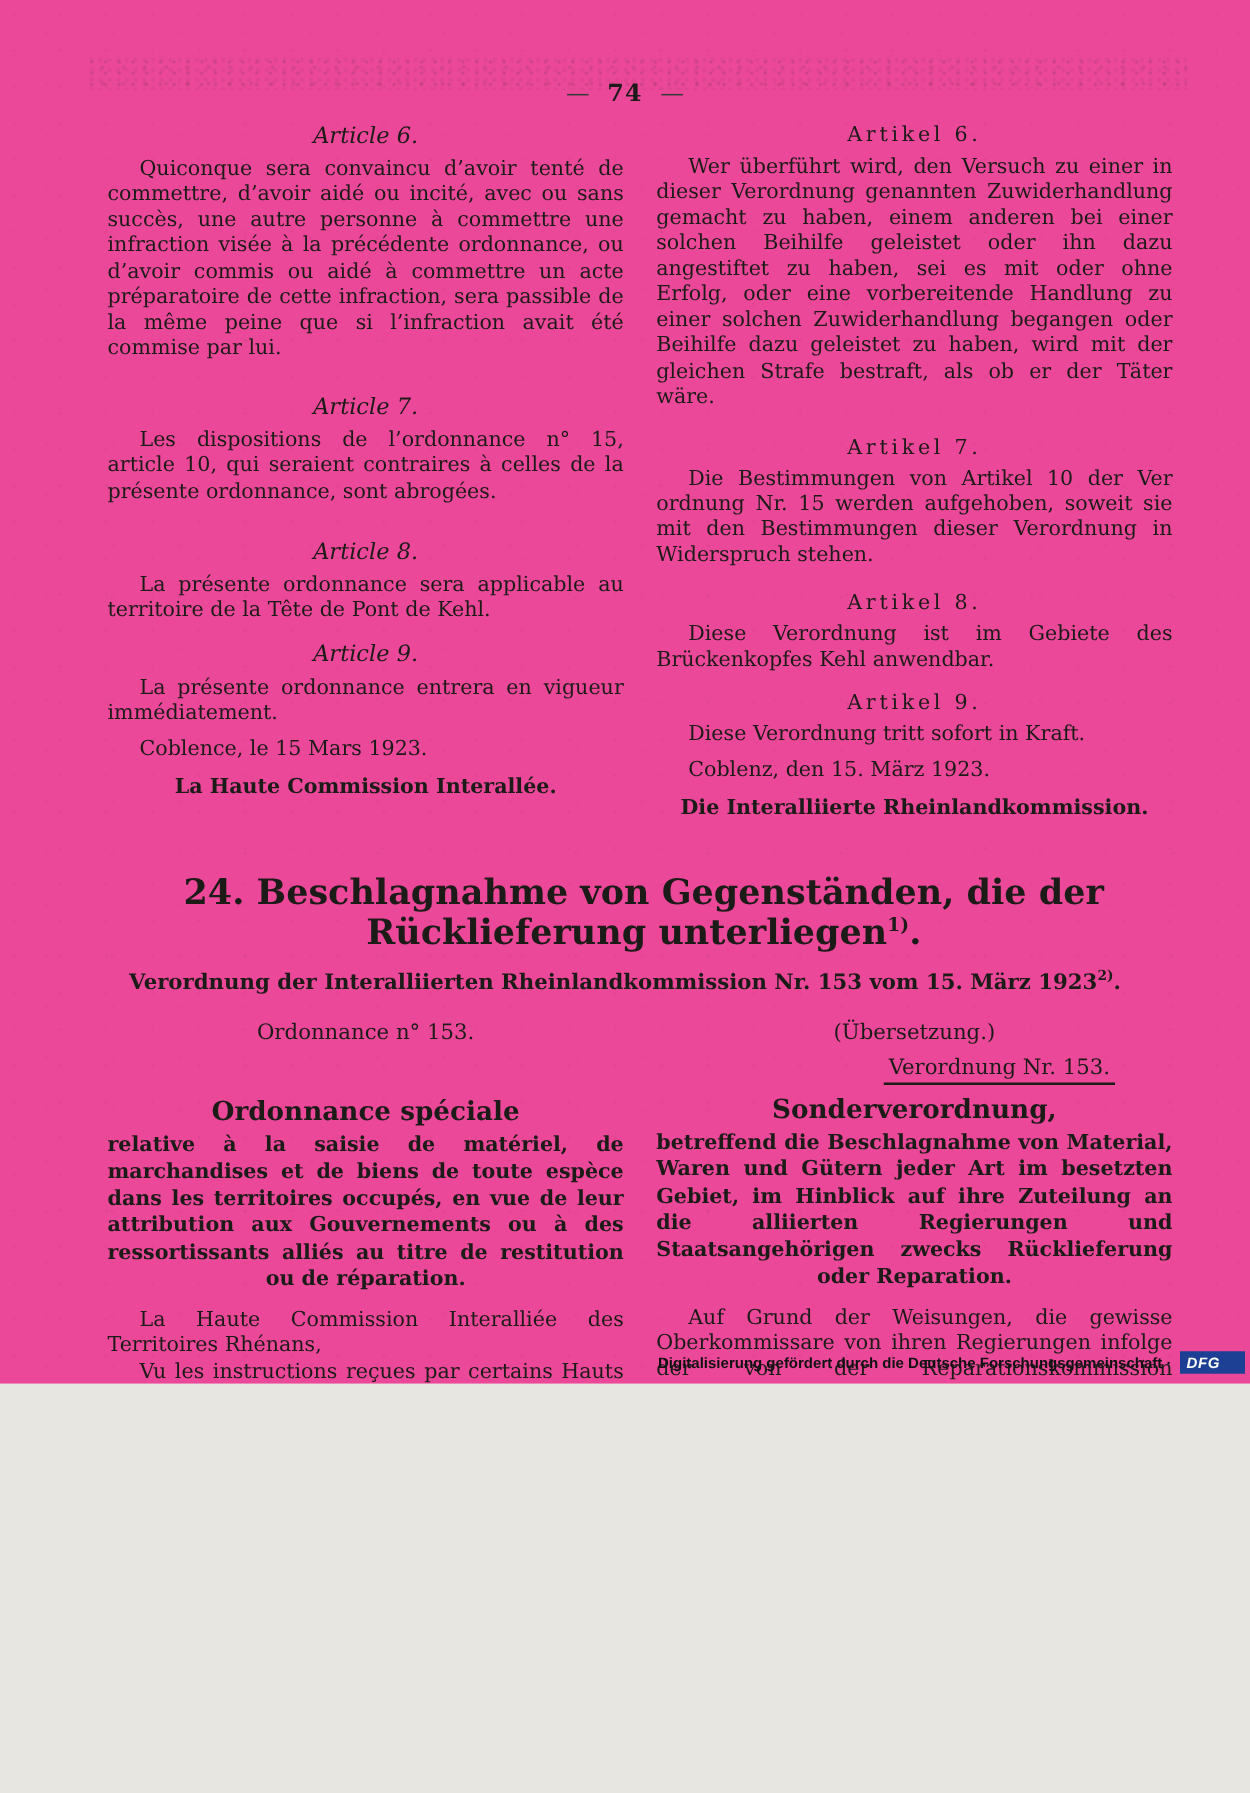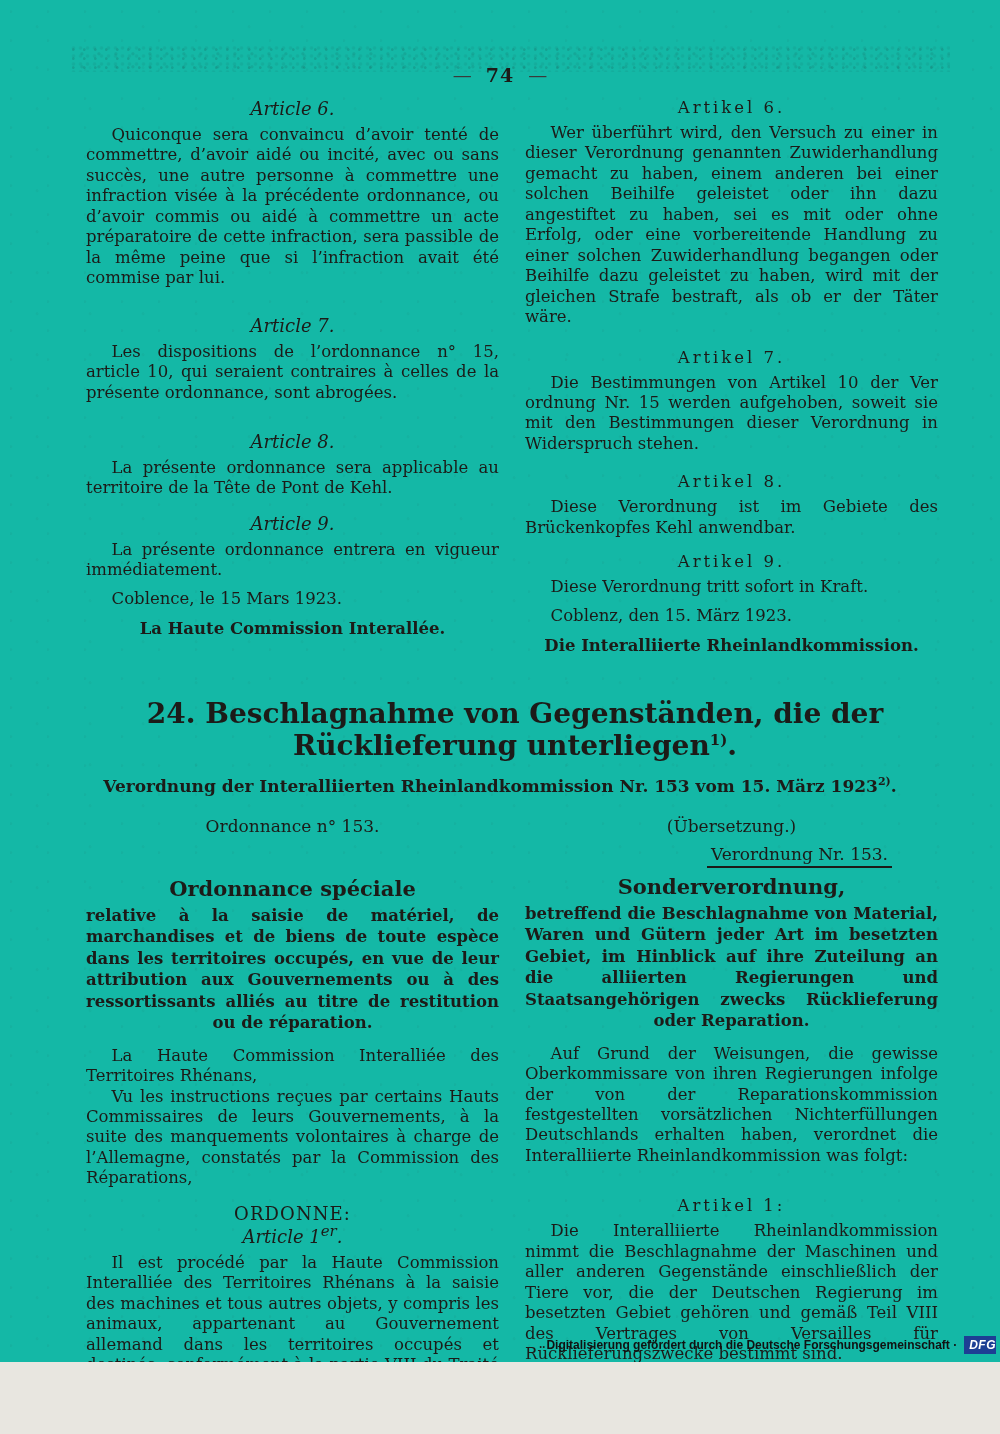--- a/index.html
+++ b/index.html
@@ -1,20 +1,20 @@
 <!DOCTYPE html>
 <html lang="de"><head>
 <meta charset="utf-8">
 <style>
   html,body{margin:0;padding:0;background:#e8e6e0;}
   .page{
     position:relative;
-    width:1000px;height:1362px;
+    width:1000px;height:1107px;
     margin:0 auto;
-    background:#14b8a6;
+    background:#ec4899;
     color:#1c1b18;
     font-family:"DejaVu Serif","Liberation Serif",serif;
     overflow:hidden;
     box-sizing:border-box;
   }
   .speckle{
     position:absolute;left:0;top:0;right:0;bottom:0;
     background-image:
       radial-gradient(circle at 30% 40%, rgba(40,40,40,.05) 0 1px, transparent 1.6px),
       radial-gradient(circle at 70% 65%, rgba(40,40,40,.04) 0 1px, transparent 2px);
@@ -140,21 +140,21 @@
   }
   .dfg-box{
     display:inline-block;
     background:#1d3f94;
     color:#fff;
     font-family:"Liberation Sans","DejaVu Sans",sans-serif;
     font-weight:bold;
     font-style:italic;
     font-size:12px;
     line-height:16px;
-    padding:1px 0 1px 5px;
+    padding:1px 20px 1px 5px;
     letter-spacing:.5px;
   }
   sup{line-height:0;}
 </style>
 </head>
 <body>
 
 <div class="page">
   <div class="speckle"></div>
   <div class="noise-band"></div>

